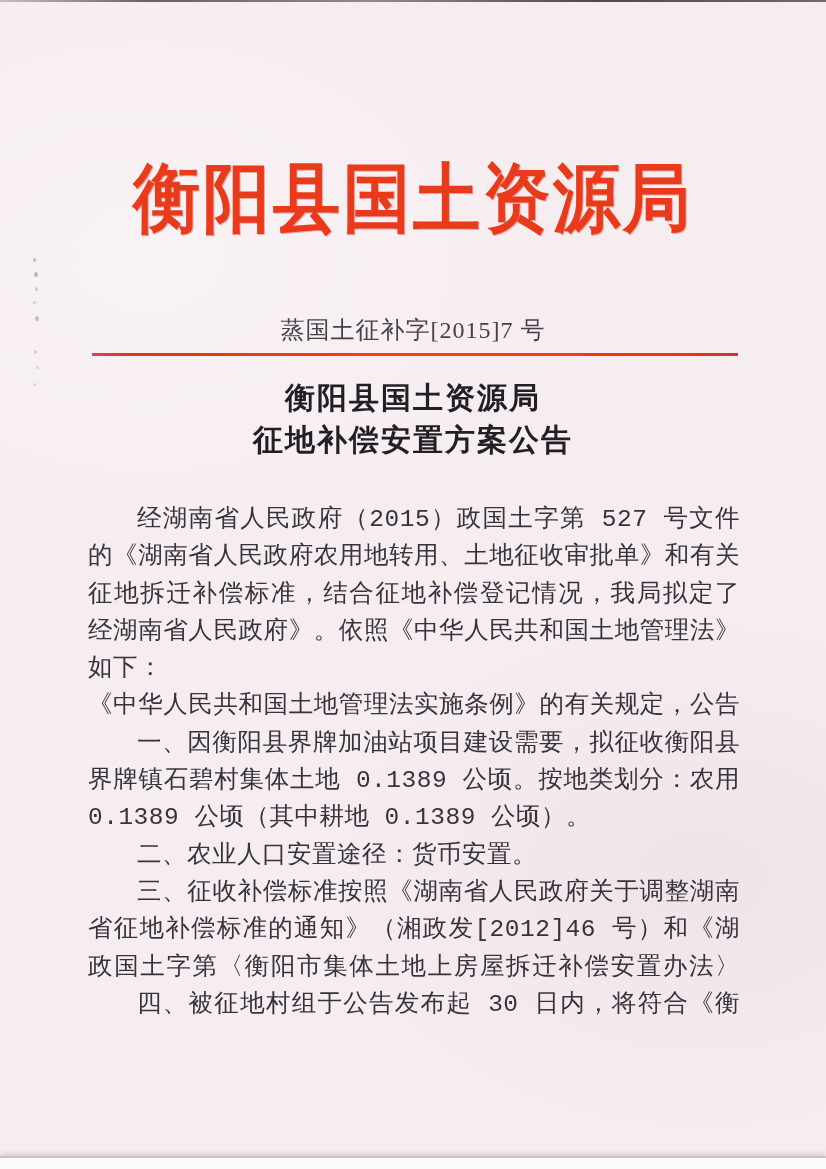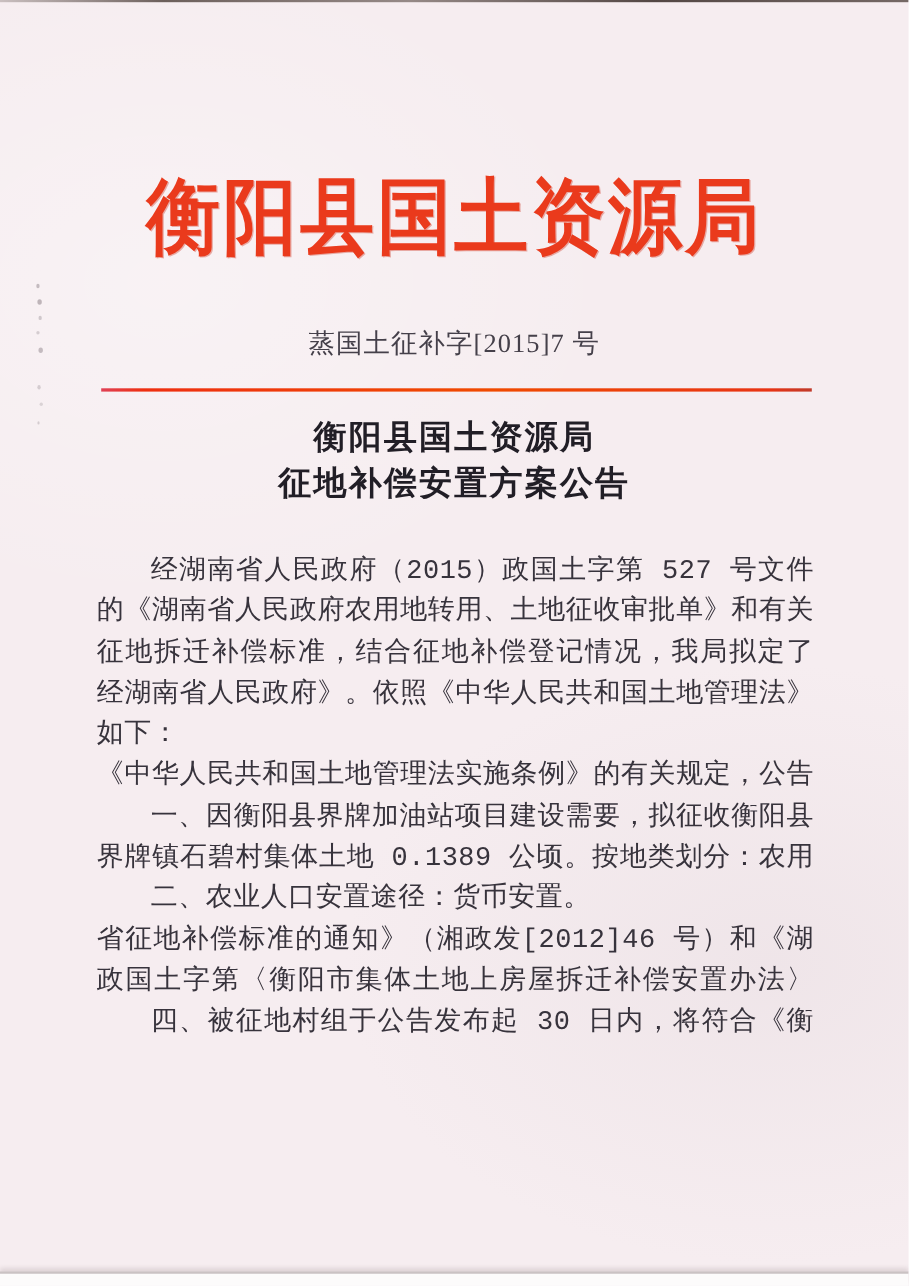--- a/index.html
+++ b/index.html
@@ -31,21 +31,21 @@
 
   .letterhead{
     position:absolute;top:150px;left:0;width:826px;height:90px;
     text-align:center;
     font-weight:bold;font-size:67px;line-height:86px;letter-spacing:3px;
     color:#ea3a1c;
     transform:scaleY(1.12);transform-origin:top center;
     text-shadow:1px 1px 0 rgba(200,40,20,0.35);
   }
   .doc-number{
-    position:absolute;top:299px;left:0;width:826px;
+    position:absolute;top:316px;left:0;width:826px;
     text-align:center;
     font-size:24px;line-height:28px;letter-spacing:1px;
     color:#45404a;
   }
   .red-rule{
     position:absolute;top:353px;left:92px;width:646px;height:3px;
     background:linear-gradient(to right,
       #e04055, #ee2f10 6%, #f04a00 55%, #e83414 94%, #c03a2a);
   }
   .title{
@@ -84,21 +84,23 @@
 
   <div class="body-text">
     <div class="ln j ind">经湖南省人民政府（2015）政国土字第 527 号文件批准</div>
     <div class="ln j">的《湖南省人民政府农用地转用、土地征收审批单》和有关</div>
     <div class="ln j">征地拆迁补偿标准，结合征地补偿登记情况，我局拟定了《征</div>
     <div class="ln j">经湖南省人民政府》。依照《中华人民共和国土地管理法》和</div>
     <div class="ln">如下：</div>
     <div class="ln j">《中华人民共和国土地管理法实施条例》的有关规定，公告</div>
     <div class="ln j ind">一、因衡阳县界牌加油站项目建设需要，拟征收衡阳县</div>
     <div class="ln j">界牌镇石碧村集体土地 0.1389 公顷。按地类划分：农用地</div>
+    <div class="ln">0.1389 公顷（其中耕地 0.1389 公顷）。</div>
     <div class="ln ind">二、农业人口安置途径：货币安置。</div>
+    <div class="ln j ind">三、征收补偿标准按照《湖南省人民政府关于调整湖南</div>
     <div class="ln j">省征地补偿标准的通知》（湘政发[2012]46 号）和《湖南省</div>
     <div class="ln j">政国土字第〈衡阳市集体土地上房屋拆迁补偿安置办法〉</div>
     <div class="ln j ind">四、被征地村组于公告发布起 30 日内，将符合《衡阳</div>
   </div>
 
   <div class="speck" style="left:33px;top:258px;width:3px;height:4px;opacity:.45;"></div>
   <div class="speck" style="left:34px;top:272px;width:4px;height:5px;opacity:.5;"></div>
   <div class="speck" style="left:35px;top:287px;width:3px;height:4px;opacity:.35;"></div>
   <div class="speck" style="left:33px;top:301px;width:3px;height:3px;opacity:.3;"></div>
   <div class="speck" style="left:35px;top:316px;width:4px;height:5px;opacity:.45;"></div>

